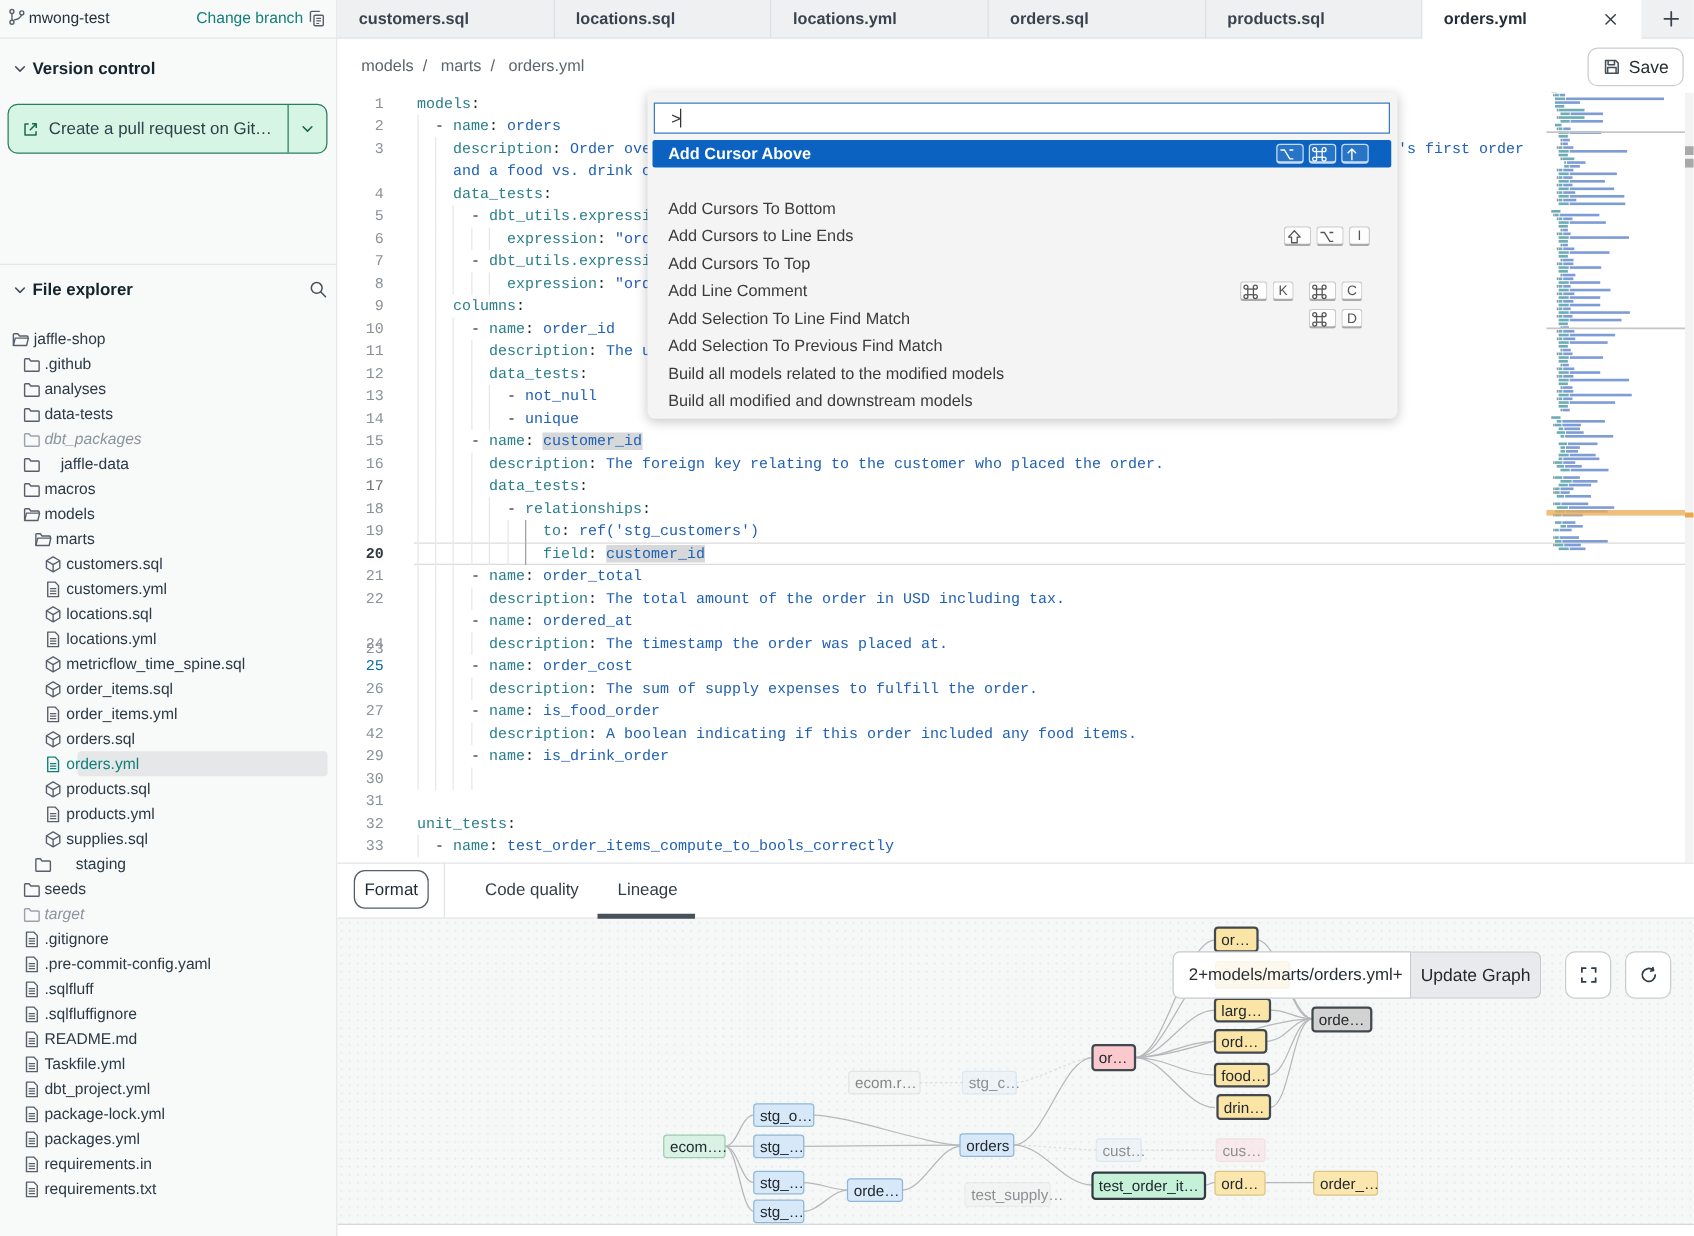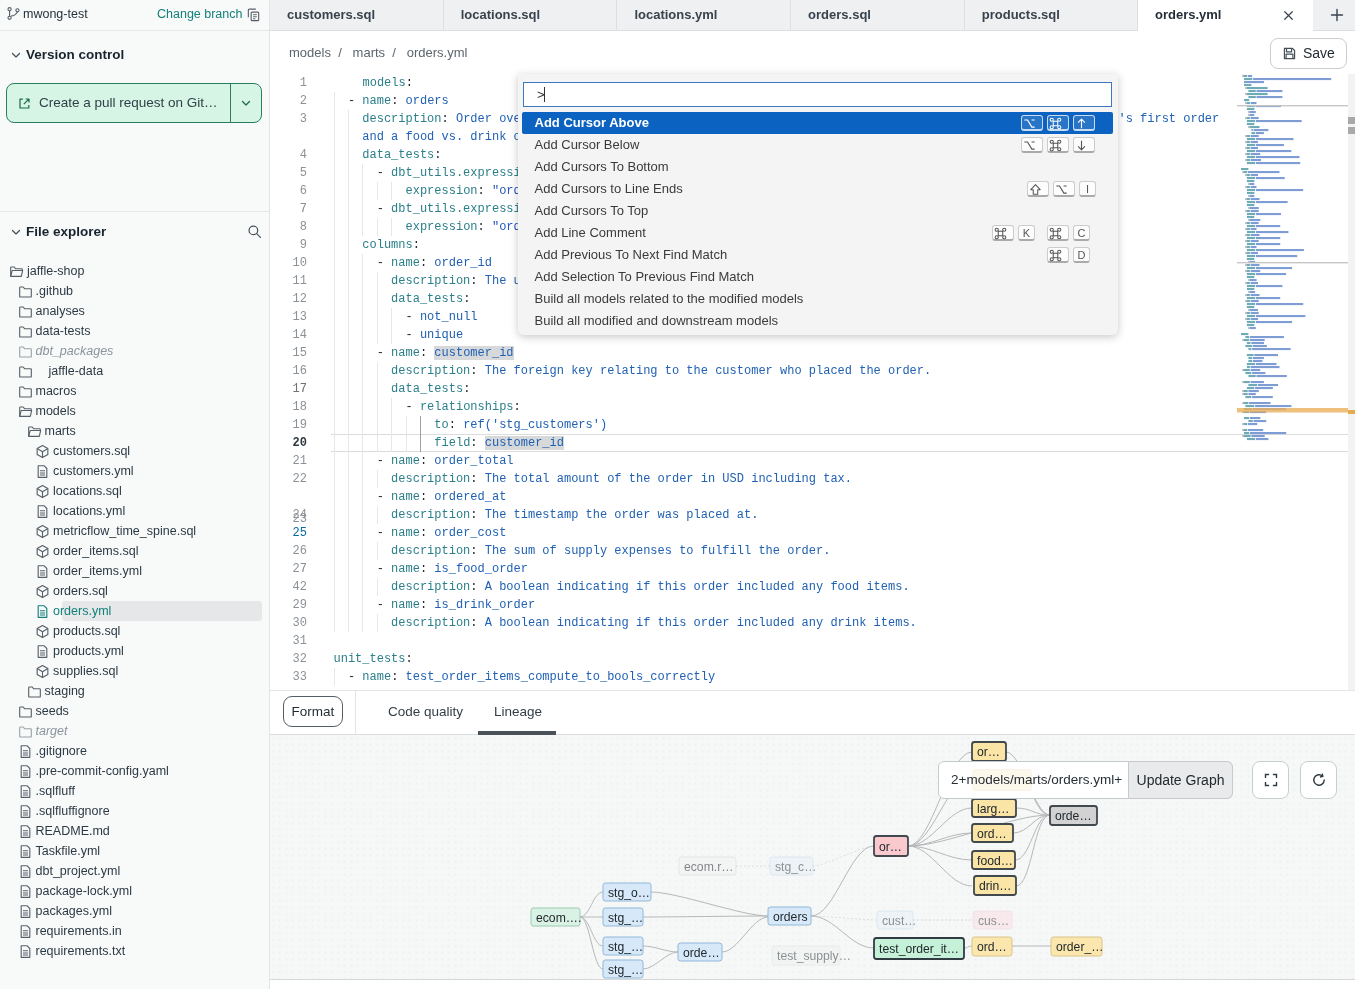--- a/index.html
+++ b/index.html
@@ -162,21 +162,21 @@
 <div class="treerow " style="left:35px;top:641px;"><svg class="ticon" width="15" height="15" viewBox="0 0 16 16" fill="none">
         <path d="M3.4 1.8 h6.2 l3 3 v9.4 h-9.2 z" stroke="#57606a" stroke-width="1.2" stroke-linejoin="round"></path>
         <path d="M5.3 7.3 h5.4 M5.3 9.5 h5.4 M5.3 11.7 h5.4" stroke="#57606a" stroke-width="1.1"></path>
       </svg><span style="margin-left:18px;">products.yml</span></div>
 <div class="treerow " style="left:35px;top:661px;"><svg class="ticon" width="15" height="15" viewBox="0 0 16 16" fill="none">
         <path d="M8 1.6 L13.7 4.9 V11.1 L8 14.4 L2.3 11.1 V4.9 Z" stroke="#57606a" stroke-width="1.2" stroke-linejoin="round"></path>
         <path d="M2.3 4.9 L8 8.2 L13.7 4.9 M8 8.2 V14.4" stroke="#57606a" stroke-width="1.2" stroke-linejoin="round"></path>
       </svg><span style="margin-left:18px;">supplies.sql</span></div>
 <div class="treerow " style="left:26.5px;top:681px;"><svg class="ticon" width="15" height="15" viewBox="0 0 16 16" fill="none">
         <path d="M1.8 13.2 V3.9 a.7.7 0 0 1 .7-.7 h3.1 l1.5 1.9 h6.4 a.7.7 0 0 1 .7.7 v7.4 a.7.7 0 0 1-.7.7 H2.5 a.7.7 0 0 1-.7-.7 z" stroke="#57606a" stroke-width="1.2" stroke-linejoin="round"></path>
-      </svg><span style="margin-left:18px;">staging</span></div>
+      </svg><span style="margin-left:34px;">staging</span></div>
 <div class="treerow " style="left:17.5px;top:701px;"><svg class="ticon" width="15" height="15" viewBox="0 0 16 16" fill="none">
         <path d="M1.8 13.2 V3.9 a.7.7 0 0 1 .7-.7 h3.1 l1.5 1.9 h6.4 a.7.7 0 0 1 .7.7 v7.4 a.7.7 0 0 1-.7.7 H2.5 a.7.7 0 0 1-.7-.7 z" stroke="#57606a" stroke-width="1.2" stroke-linejoin="round"></path>
       </svg><span style="margin-left:18px;">seeds</span></div>
 <div class="treerow dim" style="left:17.5px;top:721px;"><svg class="ticon" width="15" height="15" viewBox="0 0 16 16" fill="none">
         <path d="M1.8 13.2 V3.9 a.7.7 0 0 1 .7-.7 h3.1 l1.5 1.9 h6.4 a.7.7 0 0 1 .7.7 v7.4 a.7.7 0 0 1-.7.7 H2.5 a.7.7 0 0 1-.7-.7 z" stroke="#9aa3ab" stroke-width="1.2" stroke-linejoin="round"></path>
       </svg><span style="margin-left:18px;">target</span></div>
 <div class="treerow " style="left:17.5px;top:741px;"><svg class="ticon" width="15" height="15" viewBox="0 0 16 16" fill="none">
         <path d="M3.4 1.8 h6.2 l3 3 v9.4 h-9.2 z" stroke="#57606a" stroke-width="1.2" stroke-linejoin="round"></path>
         <path d="M5.3 7.3 h5.4 M5.3 9.5 h5.4 M5.3 11.7 h5.4" stroke="#57606a" stroke-width="1.1"></path>
       </svg><span style="margin-left:18px;">.gitignore</span></div>
@@ -240,21 +240,21 @@
 <div class="crumbtxt">models&nbsp;&nbsp;/&nbsp;&nbsp;&nbsp;marts&nbsp;&nbsp;/&nbsp;&nbsp;&nbsp;orders.yml</div>
 <div id="savebtn"></div>
 <svg style="position:absolute;left:1282px;top:46px;" width="15" height="15" viewBox="0 0 16 16" fill="none">
     <path d="M2.6 2.6 h8.6 l2.2 2.2 v8.6 h-10.8 z" stroke="#454f58" stroke-width="1.3" stroke-linejoin="round"></path>
     <path d="M4.8 2.8 v3.4 h5.4 v-3.4 M4.4 13.2 v-4.6 h7.2 v4.6" stroke="#454f58" stroke-width="1.3" stroke-linejoin="round"></path>
   </svg>
 <div class="abs" style="left:1303px;top:38px;height:31px;line-height:30px;font-size:14px;color:#242b32;">Save</div>
 <div id="editor">
 <div class="curline" style="top:360px;"></div>
 <div class="lnum" style="top:0px;color:#8a9197;font-weight:normal;">1</div>
-<div class="cl" style="top:0px;margin-left:29px;"><span class="k">models</span>:</div>
+<div class="cl" style="top:0px;"><span class="k">models</span>:</div>
 <div class="lnum" style="top:18px;color:#8a9197;font-weight:normal;">2</div>
 <div class="cl" style="top:18px;">  - <span class="k">name</span>:<span class="v"> orders</span></div>
 <div class="guide" style="left:63.5px;top:18px;height:18px;"></div>
 <div class="lnum" style="top:36px;color:#8a9197;font-weight:normal;">3</div>
 <div class="cl" style="top:36px;">    <span class="k">description</span>:<span class="v"> Order overview data mart, offering key details about each order including if it's a customer's first order</span></div>
 <div class="guide" style="left:63.5px;top:36px;height:18px;"></div>
 <div class="guide" style="left:77.9px;top:36px;height:18px;"></div>
 <div class="cl" style="top:54px;">    <span class="v">and a food vs. drink order.</span></div>
 <div class="guide" style="left:63.5px;top:54px;height:18px;"></div>
 <div class="guide" style="left:77.9px;top:54px;height:18px;"></div>
@@ -406,21 +406,20 @@
 <div class="guide" style="left:63.5px;top:504px;height:18px;"></div>
 <div class="guide" style="left:77.9px;top:504px;height:18px;"></div>
 <div class="guide" style="left:92.3px;top:504px;height:18px;"></div>
 <div class="guide" style="left:106.7px;top:504px;height:18px;"></div>
 <div class="lnum" style="top:522px;color:#8a9197;font-weight:normal;">29</div>
 <div class="cl" style="top:522px;">      - <span class="k">name</span>:<span class="v"> is_drink_order</span></div>
 <div class="guide" style="left:63.5px;top:522px;height:18px;"></div>
 <div class="guide" style="left:77.9px;top:522px;height:18px;"></div>
 <div class="guide" style="left:92.3px;top:522px;height:18px;"></div>
 <div class="lnum" style="top:540px;color:#8a9197;font-weight:normal;">30</div>
-<div class="cl" style="top:540px;">        <span class="k">description</span>:<span class="v"> A boolean indicating if this order included any drink items.</span></div>
 <div class="guide" style="left:63.5px;top:540px;height:18px;"></div>
 <div class="guide" style="left:77.9px;top:540px;height:18px;"></div>
 <div class="guide" style="left:92.3px;top:540px;height:18px;"></div>
 <div class="guide" style="left:106.7px;top:540px;height:18px;"></div>
 <div class="lnum" style="top:558px;color:#8a9197;font-weight:normal;">31</div>
 <div class="lnum" style="top:576px;color:#8a9197;font-weight:normal;">32</div>
 <div class="cl" style="top:576px;"><span class="k">unit_tests</span>:</div>
 <div class="lnum" style="top:594px;color:#8a9197;font-weight:normal;">33</div>
 <div class="cl" style="top:594px;">  - <span class="k">name</span>:<span class="v"> test_order_items_compute_to_bools_correctly</span></div>
 <div class="guide" style="left:63.5px;top:594px;height:18px;"></div>
@@ -705,42 +704,20 @@
           <circle cx="4" cy="12" r="1.7" stroke="#fff" stroke-width="1.1"></circle>
           <circle cx="12" cy="12" r="1.7" stroke="#fff" stroke-width="1.1"></circle>
         </svg>
       </div>
       <div class="chip chipsel" style="left:551.0px;width:22px;line-height:13px;">
         <svg width="15" height="15" viewBox="0 0 16 16" fill="none" style="margin-top:0px;">
           <path d="M8 13 V3.4 M4.4 7 L8 3.4 L11.6 7" stroke="#fff" stroke-width="1.2" fill="none" stroke-linejoin="round"></path>
         </svg>
       </div>
     </div>
-<div class="palrow" style="top:60px;">
-      <span style="position:absolute;left:12.5px;">Add Cursor Below</span>
-      <div class="chip" style="left:499.0px;width:22px;line-height:13px;">
-        <svg width="15" height="15" viewBox="0 0 16 16" fill="none" style="margin-top:0px;">
-          <path d="M2.5 4.2 h3.4 l4.6 7.6 h3 M10.2 4.2 h3.3" stroke="#555" stroke-width="1.2" fill="none"></path>
-        </svg>
-      </div>
-      <div class="chip" style="left:525.0px;width:22px;line-height:13px;">
-        <svg width="15" height="15" viewBox="0 0 16 16" fill="none" style="margin-top:0px;">
-          <rect x="5.6" y="5.6" width="4.8" height="4.8" stroke="#555" stroke-width="1.1"></rect>
-          <circle cx="4" cy="4" r="1.7" stroke="#555" stroke-width="1.1"></circle>
-          <circle cx="12" cy="4" r="1.7" stroke="#555" stroke-width="1.1"></circle>
-          <circle cx="4" cy="12" r="1.7" stroke="#555" stroke-width="1.1"></circle>
-          <circle cx="12" cy="12" r="1.7" stroke="#555" stroke-width="1.1"></circle>
-        </svg>
-      </div>
-      <div class="chip" style="left:551.0px;width:22px;line-height:13px;">
-        <svg width="15" height="15" viewBox="0 0 16 16" fill="none" style="margin-top:0px;">
-          <path d="M8 3 V12.6 M4.4 9 L8 12.6 L11.6 9" stroke="#555" stroke-width="1.2" fill="none" stroke-linejoin="round"></path>
-        </svg>
-      </div>
-    </div>
 <div class="palrow" style="top:82px;">
       <span style="position:absolute;left:12.5px;">Add Cursors To Bottom</span>
     </div>
 <div class="palrow" style="top:104px;">
       <span style="position:absolute;left:12.5px;">Add Cursors to Line Ends</span>
       <div class="chip" style="left:505.0px;width:22px;line-height:13px;">
         <svg width="15" height="15" viewBox="0 0 16 16" fill="none" style="margin-top:0px;">
           <path d="M8 2.8 L13 8.2 H10.4 V13 H5.6 V8.2 H3 Z" stroke="#555" stroke-width="1.1" fill="none" stroke-linejoin="round"></path>
         </svg>
       </div>
@@ -771,21 +748,21 @@
           <rect x="5.6" y="5.6" width="4.8" height="4.8" stroke="#555" stroke-width="1.1"></rect>
           <circle cx="4" cy="4" r="1.7" stroke="#555" stroke-width="1.1"></circle>
           <circle cx="12" cy="4" r="1.7" stroke="#555" stroke-width="1.1"></circle>
           <circle cx="4" cy="12" r="1.7" stroke="#555" stroke-width="1.1"></circle>
           <circle cx="12" cy="12" r="1.7" stroke="#555" stroke-width="1.1"></circle>
         </svg>
       </div>
       <div class="chip" style="left:551.0px;width:17px;">C</div>
     </div>
 <div class="palrow" style="top:170px;">
-      <span style="position:absolute;left:12.5px;">Add Previous To Next Find Match</span>
+      <span style="position:absolute;left:12.5px;">Add Selection To Line Find Match</span>
       <div class="chip" style="left:525.0px;width:22px;line-height:13px;">
         <svg width="15" height="15" viewBox="0 0 16 16" fill="none" style="margin-top:0px;">
           <rect x="5.6" y="5.6" width="4.8" height="4.8" stroke="#555" stroke-width="1.1"></rect>
           <circle cx="4" cy="4" r="1.7" stroke="#555" stroke-width="1.1"></circle>
           <circle cx="12" cy="4" r="1.7" stroke="#555" stroke-width="1.1"></circle>
           <circle cx="4" cy="12" r="1.7" stroke="#555" stroke-width="1.1"></circle>
           <circle cx="12" cy="12" r="1.7" stroke="#555" stroke-width="1.1"></circle>
         </svg>
       </div>
       <div class="chip" style="left:551.0px;width:17px;">D</div>

